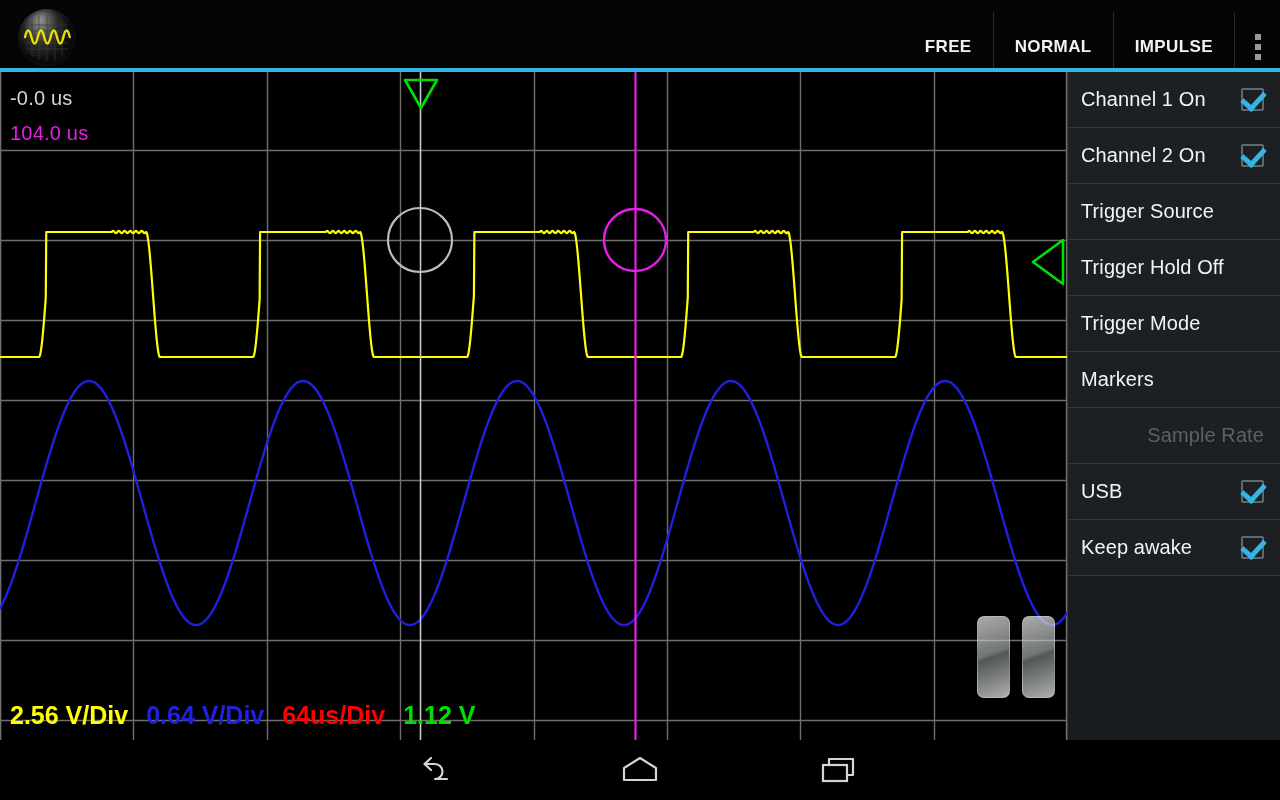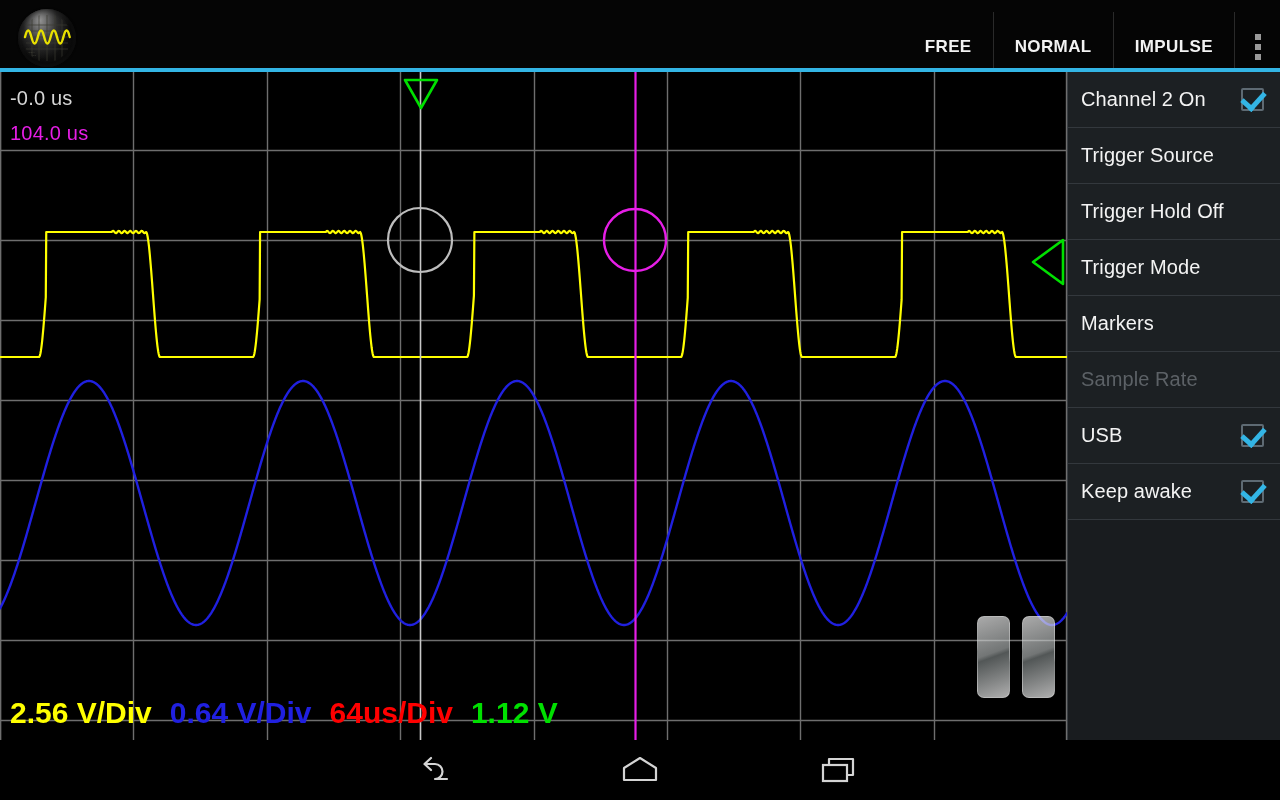--- a/index.html
+++ b/index.html
@@ -58,21 +58,21 @@
   #traces { position:absolute; left:0; top:0; }
   #overlay { position:absolute; left:0; top:0; }
 
   .readout { position:absolute; font-size:20px; letter-spacing:0.2px; white-space:nowrap; }
   #ro-time1 { left:10px; top:15px; color:#d6d6d6; }
   #ro-time2 { left:10px; top:50px; color:#e61ee6; }
 
   #bottom-readouts {
     position:absolute; left:10px; bottom:10px;
     display:flex; align-items:baseline; gap:18px;
-    font-size:30px; font-weight:bold; white-space:nowrap;
+    font-size:25px; font-weight:bold; white-space:nowrap;
   }
   #ro-ch1 { color:#ffff00; }
   #ro-ch2 { color:#2020e0; }
   #ro-time { color:#ff0000; }
   #ro-trig { color:#00e000; }
 
   
   #pause-btn {
     position:absolute; right:12px; bottom:42px;
     width:78px; height:82px; display:flex; gap:12px; cursor:pointer;
@@ -96,21 +96,21 @@
   }
   .menu-item {
     position:relative; height:56px; width:100%;
     display:flex; align-items:center; justify-content:space-between;
     padding:0 16px 0 13px;
     border-bottom:1px solid #33383d;
     background:#1c2023;
     cursor:pointer;
   }
   .menu-item .mlabel { font-size:20px; color:#f3f3f3; letter-spacing:0.1px; }
-  .menu-item.disabled { cursor:default; }
+  .menu-item.disabled { cursor:default;justify-content:flex-end; }
   .menu-item.disabled .mlabel { color:#5c6166; }
   .cbox {
     width:23px; height:23px; border:2px solid #5e6a73;
     border-radius:2px; position:relative; background:transparent;
   }
   .cbox.checked::after {
     content:""; position:absolute; left:3px; top:-3px;
     width:10px; height:18px;
     border:solid #33b5e5; border-width:0 5px 5px 0;
     transform:rotate(42deg);
@@ -228,20 +228,24 @@
     </div>
 
     <div id="pause-btn">
       <span></span>
       <span></span>
     </div>
   </div>
 
   <div id="menu">
       <div class="menu-item">
+        <span class="mlabel">Channel 1 On</span>
+        <span class="cbox checked"></span>
+      </div>
+      <div class="menu-item">
         <span class="mlabel">Channel 2 On</span>
         <span class="cbox checked"></span>
       </div>
       <div class="menu-item">
         <span class="mlabel">Trigger Source</span>
       </div>
       <div class="menu-item">
         <span class="mlabel">Trigger Hold Off</span>
       </div>
       <div class="menu-item">

